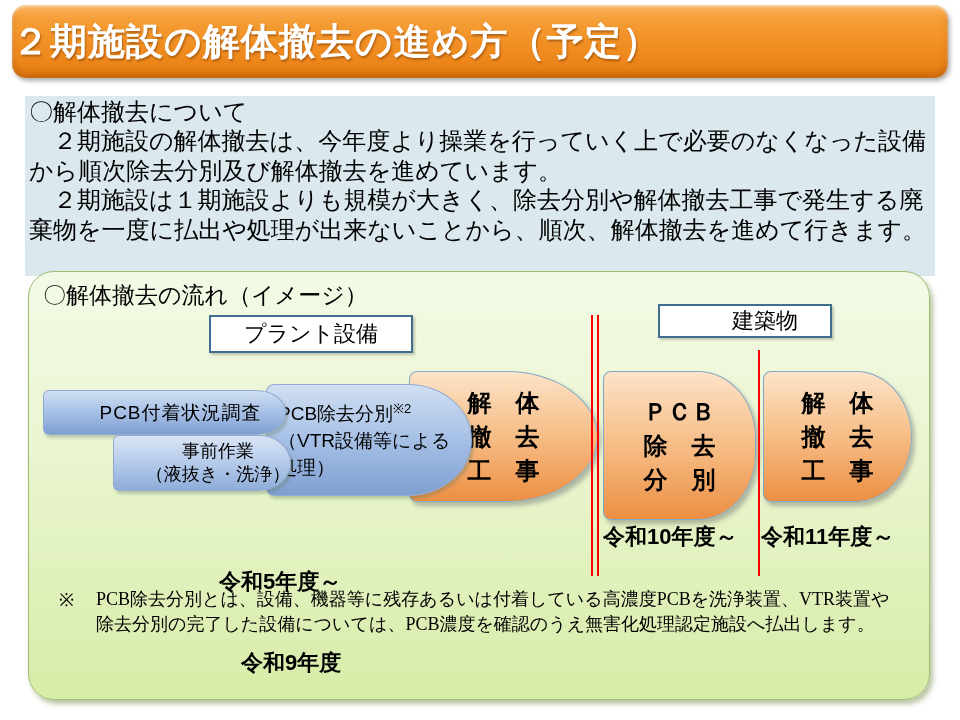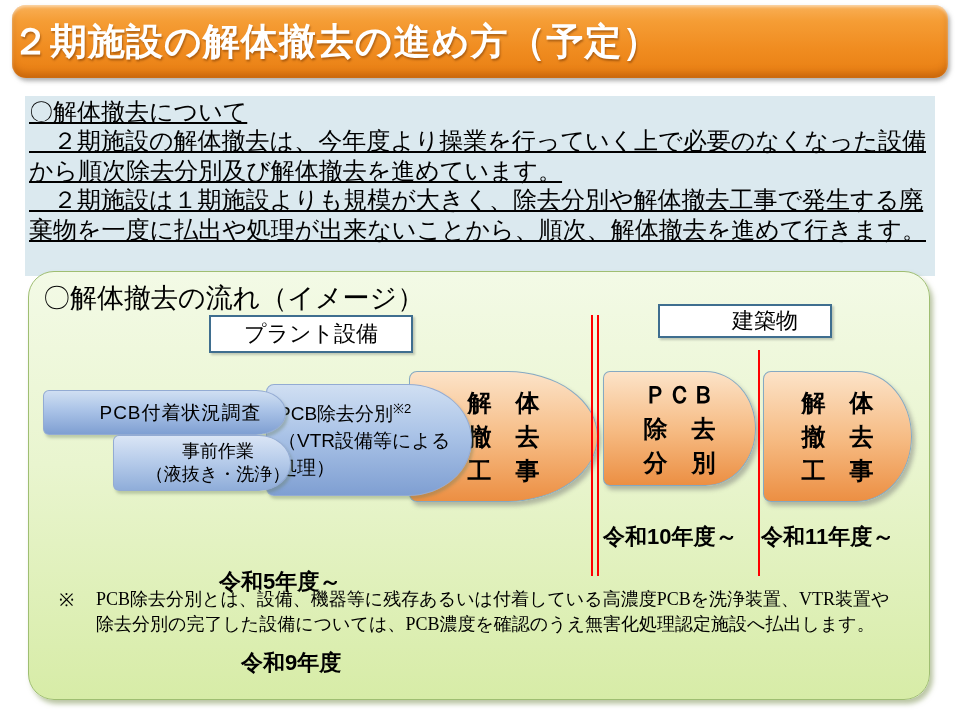--- a/index.html
+++ b/index.html
@@ -17,34 +17,34 @@
   }
   .title-text {
     color:#ffffff; font-size:37px; font-weight:bold; letter-spacing:1px;
     text-shadow:1px 2px 2px rgba(100,45,0,.45); white-space:pre;
   }
   
   .intro-panel {
     position:absolute; left:25px; top:96px; width:910px; height:180px;
     background:#dbe9ef; padding:2px 4px; box-sizing:border-box;
     font-family:"Liberation Serif", serif;
-    font-size:24px; line-height:29.4px; color:#000;text-decoration:underline;
+    font-size:24px; line-height:29.4px; color:#000;
   }
   .intro-panel .line { white-space:pre; }
   
   .green-panel {
     position:absolute; left:28px; top:271px; width:902px; height:429px;
     border-radius:26px; border:1px solid #9fbe72; box-sizing:border-box;
     background:linear-gradient(180deg,#f3fae6 0%,#e9f5cf 45%,#d7eca7 100%);
     box-shadow:3px 4px 5px rgba(130,150,90,.55);
   }
   .flow-heading {
     position:absolute; left:14px; top:8px;
     font-family:Liberation Sans, sans-serif;
-    font-size:27px; color:#000; white-space:pre;
+    font-size:23px; color:#000; white-space:pre;
   }
   .category-box {
     position:absolute; background:#ffffff; border:2px solid #3f6e8f;
     box-shadow:2px 2px 2px rgba(120,130,120,.4);
     display:flex; align-items:center; justify-content:center;
     font-size:22px; color:#000; z-index:45; box-sizing:border-box; white-space:pre;
   }
   .category-plant { left:180px; top:43px; width:204px; height:38px; }
   .category-building { left:629px; top:32px; width:174px; height:34px;padding-left:40px; }
   .red-line { position:absolute; width:2px; background:#ff0000; z-index:50; }
@@ -75,21 +75,21 @@
     font-size:19px; line-height:27px; }
   .sup { font-size:13px; vertical-align:super; line-height:0; }
   .orange {
     background:linear-gradient(180deg,#fce3c8 0%,#f6bb83 52%,#ec8f43 100%);
     border:1px solid #85a9c2;
     box-shadow:3px 4px 4px rgba(110,110,110,.45);
     font-size:24px; font-weight:bold; line-height:34px; z-index:10;
   }
   .orange-demo1 { left:380px; top:99px; width:189px; height:131px;
     border-radius:8px 92px 92px 8px / 8px 66px 66px 8px; }
-  .orange-pcb   { left:574px; top:99px; width:153px; height:115px;
+  .orange-pcb   { left:574px; top:99px; width:153px; height:149px;
     border-radius:8px 58px 58px 8px / 8px 66px 66px 8px; }
   .orange-demo2 { left:734px; top:99px; width:149px; height:131px;
     border-radius:8px 56px 56px 8px / 8px 66px 66px 8px; }
   
   .period { position:absolute; font-size:22px; font-weight:bold; color:#000; line-height:27px; white-space:pre; }
   .period-plant    { left:190px; top:242px; }
   .period-pcb      { left:574px; top:251px; }
   .period-building { left:732px; top:251px; }
   
   .note-marker {

